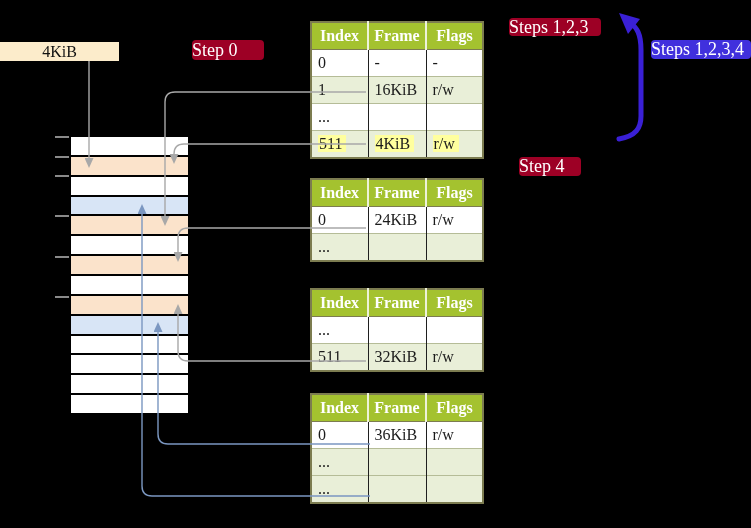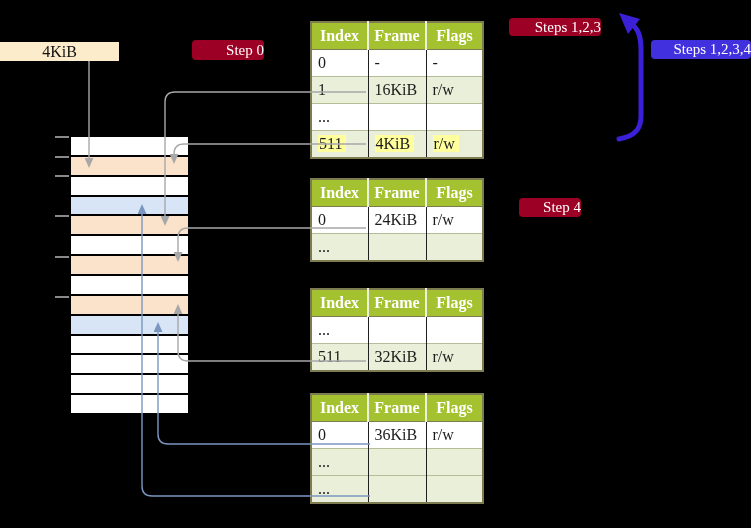--- a/index.html
+++ b/index.html
@@ -2,25 +2,25 @@
 <html><head>
 <meta charset="utf-8">
 <style>
   html,body{margin:0;padding:0;background:#000;}
   #stage{position:relative;width:751px;height:528px;background:#000;overflow:hidden;
          font-family:"Liberation Serif","DejaVu Serif",serif;}
   
   .sizebox{position:absolute;left:0;top:42px;width:119px;height:19px;background:#fceccb;
            color:#111;font-size:16px;text-align:center;line-height:19px;}
   
-  .badge{position:absolute;color:#fff;font-size:15px;text-align:right;border-radius:4px;}
+  .badge{position:absolute;color:#fff;font-size:18px;text-align:left;border-radius:4px;}
   #badge-step0{left:192px;top:40px;width:72px;height:20px;line-height:20px;background:#9d0025;}
   #badge-steps123{left:509px;top:18px;width:92px;height:18px;line-height:18px;background:#9d0025;}
   #badge-steps1234{left:651px;top:17px;width:100px;height:19px;line-height:19px;background:#4030dd;margin-top:23px;}
-  #badge-step4{left:519px;top:157px;width:62px;height:19px;line-height:19px;background:#9d0025;margin-top:41px;}
+  #badge-step4{left:519px;top:157px;width:62px;height:19px;line-height:19px;background:#9d0025;}
   
   #memcol{position:absolute;left:69px;top:137px;width:121px;height:278px;background:#000;}
   .mem-row{position:absolute;left:2px;width:117px;}
   .tick{position:absolute;left:55px;width:14px;height:2px;background:#8a8a8a;}
   
   table.ptable{position:absolute;border-collapse:collapse;table-layout:fixed;width:172px;
                border:2px solid #7c7c50;font-size:16px;color:#1b1b1b;}
   table.ptable th{background:#a4c22f;color:#fff;font-weight:bold;height:26px;
                   border-left:2px solid #eef2da;border-bottom:1px solid #7c7c50;padding:0;}
   table.ptable th:first-child{border-left:none;}

